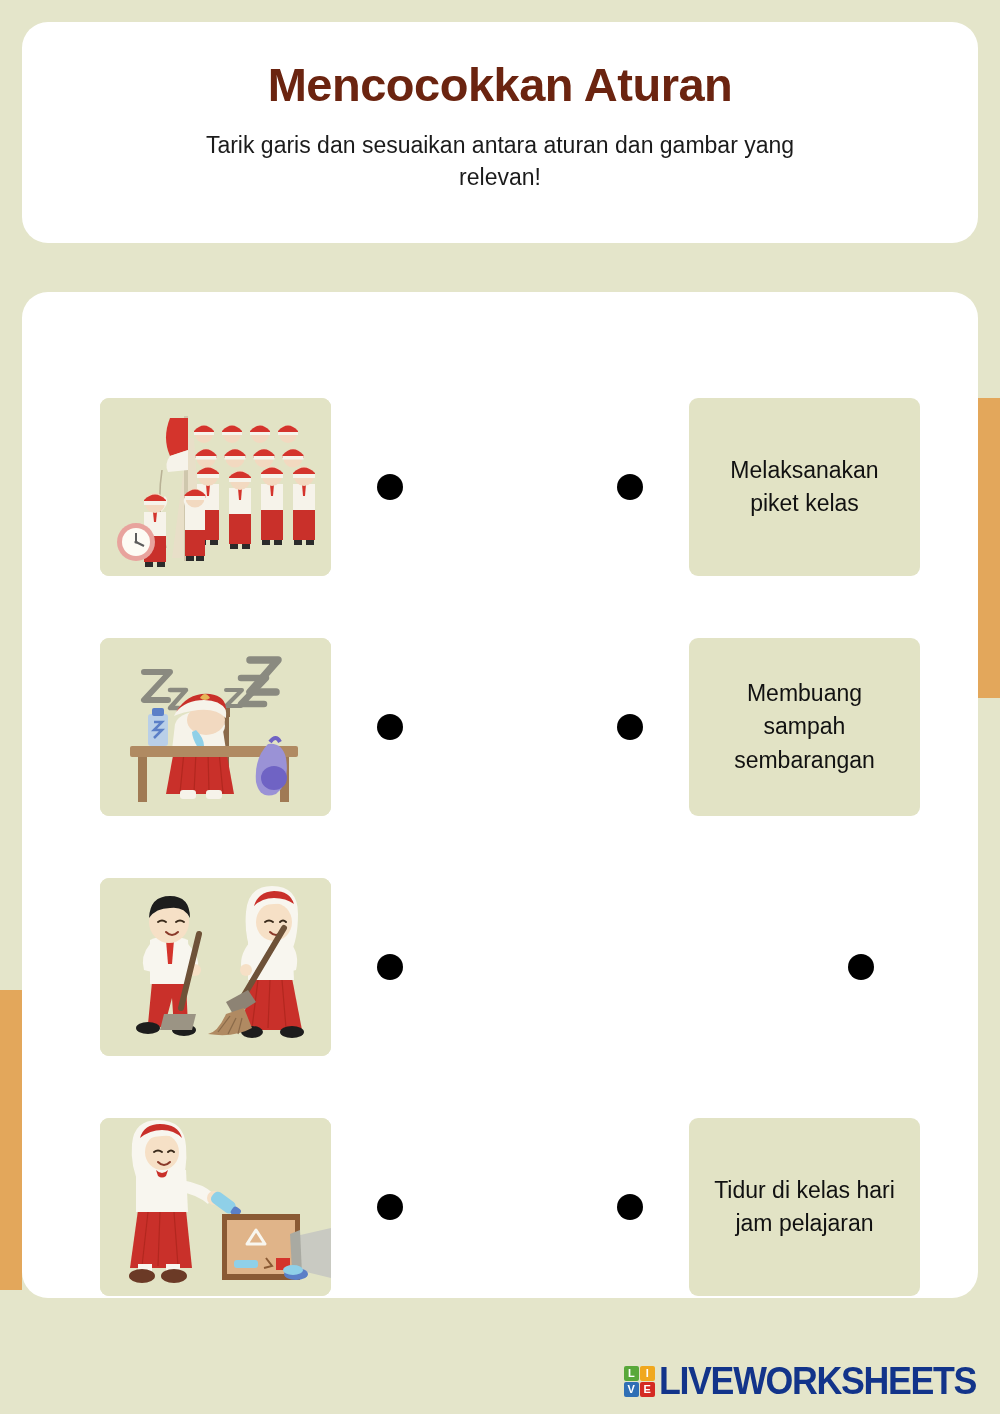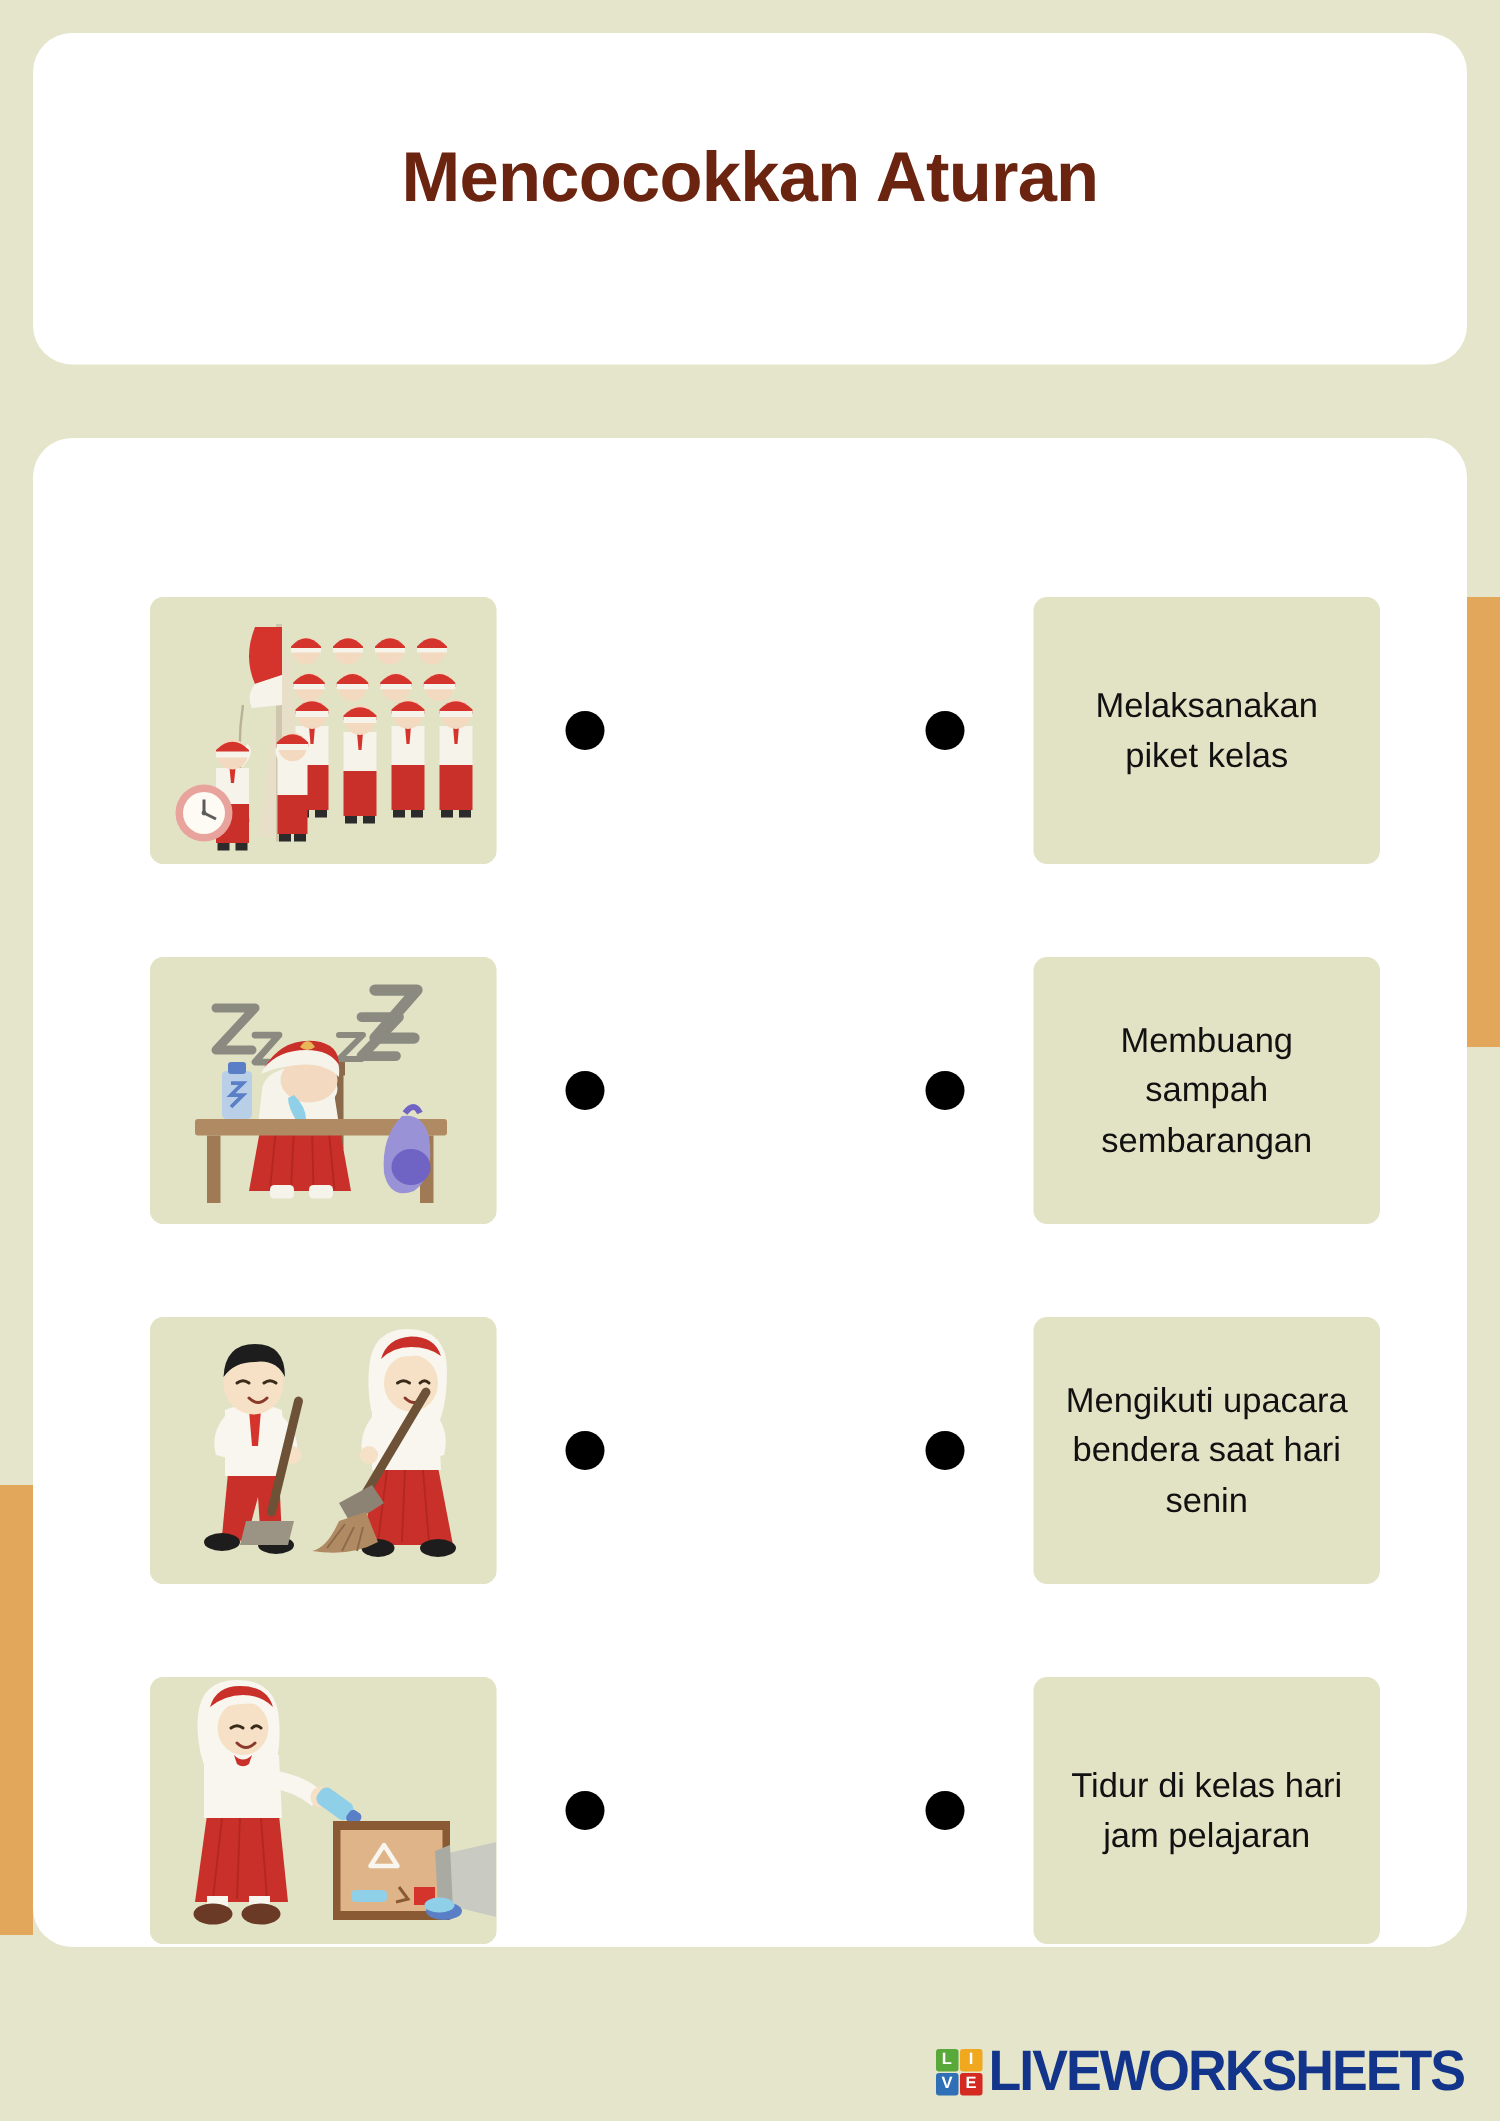--- a/index.html
+++ b/index.html
@@ -173,20 +173,21 @@
   }
 </style>
 </head>
 <body>
 
 <div class="accent-bar accent-left"></div>
 <div class="accent-bar accent-right"></div>
 
 <div class="header-card">
   <h1 class="page-title">Mencocokkan Aturan</h1>
+  <p class="page-subtitle">Tarik garis dan sesuaikan antara aturan dan gambar yang relevan!</p>
 </div>
 
 <div class="body-card">
   <div class="rows">
 
     <div class="match-row">
       <div class="pic-card">
         <svg viewBox="0 0 231 178" xmlns="http://www.w3.org/2000/svg">
           <rect width="231" height="178" fill="#e2e3c5"></rect>
 
@@ -459,21 +460,20 @@
               <line x1="136" y1="140" x2="128" y2="156"></line>
               <line x1="142" y1="140" x2="138" y2="156"></line>
             </g>
           </g>
         </svg>
       </div>
       <div class="dot-zone">
         <span class="dot"></span>
         <span class="dot"></span>
       </div>
-      <div class="text-card">Mengikuti upacara bendera saat hari senin</div>
     </div>
 
     <div class="match-row">
       <div class="pic-card">
         <svg viewBox="0 0 231 178" xmlns="http://www.w3.org/2000/svg">
           <rect width="231" height="178" fill="#e2e3c5"></rect>
 
           <g>
 
             <path d="M38 92 L86 92 L92 150 L30 150 Z" fill="#c9302a"></path>

